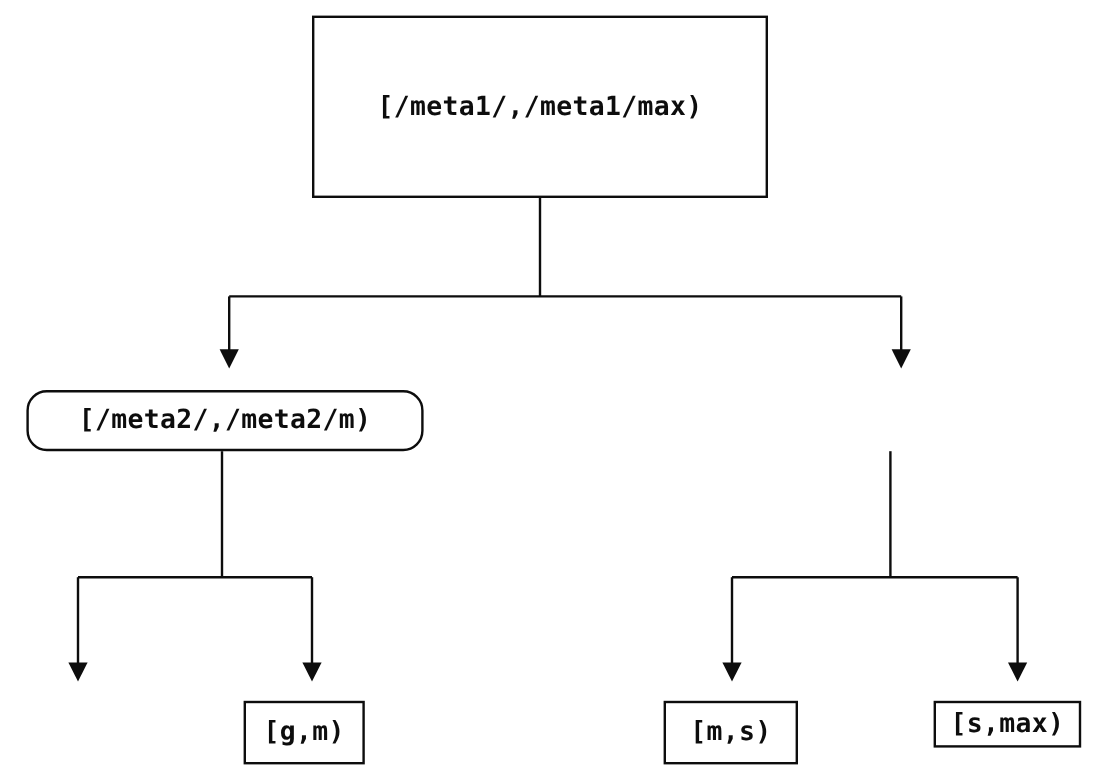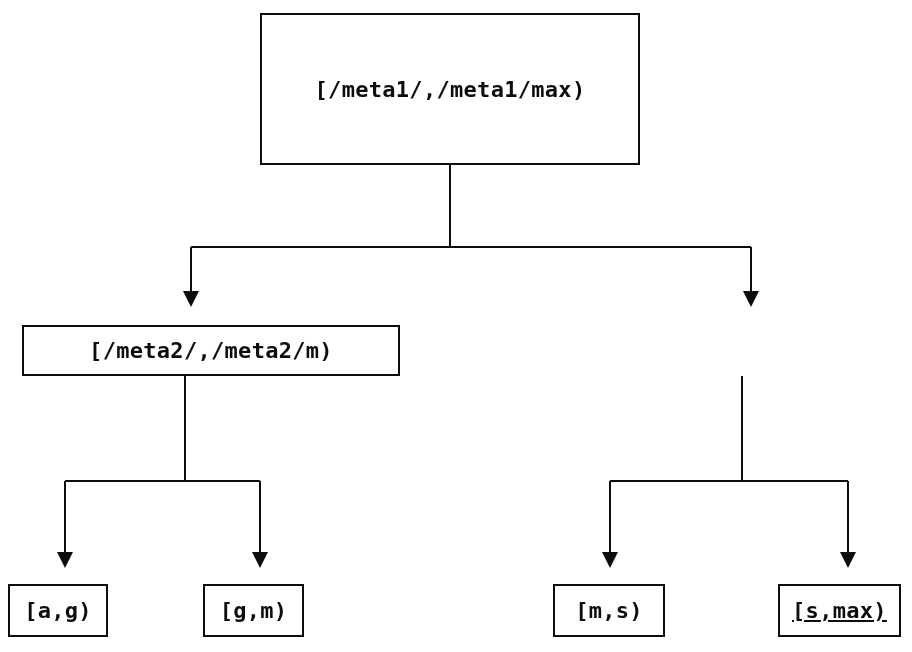--- a/index.html
+++ b/index.html
@@ -30,26 +30,26 @@
     color: #0d0d0d;
     display: flex;
     align-items: center;
     justify-content: center;
     font-weight: bold;
     font-size: 22px;
     letter-spacing: 0.3px;
     white-space: nowrap;
   }
   .node-root  { left: 260px; top: 13px;  width: 380px; height: 152px; }
-  .node-left  { left: 22px;  top: 325px; width: 378px; height: 51px; }
+  .node-left  { left: 22px;  top: 325px; width: 331px; height: 51px; border-radius: 17px; }
   .node-right { left: 582px; top: 325px; width: 320px; height: 51px; }
   .node-ag    { left: 8px;   top: 584px; width: 100px; height: 53px; }
   .node-gm    { left: 203px; top: 584px; width: 101px; height: 53px; }
   .node-ms    { left: 553px; top: 584px; width: 112px; height: 53px; }
-  .node-smax  { left: 778px; top: 584px; width: 123px; height: 53px; text-decoration: underline; }
+  .node-smax  { left: 778px; top: 584px; width: 123px; height: 39px; }
   .edge-line {
     fill: none;
     stroke: #0d0d0d;
     stroke-width: 2;
   }
   .edge-arrowhead {
     fill: #0d0d0d;
     stroke: none;
   }
 </style>
@@ -83,18 +83,17 @@
       <path class="edge-line" d="M 610 481 L 848 481"></path>
       <path class="edge-line" d="M 610 481 L 610 554"></path>
       <polygon class="edge-arrowhead" points="602,552 618,552 610,568"></polygon>
       <path class="edge-line" d="M 848 481 L 848 554"></path>
       <polygon class="edge-arrowhead" points="840,552 856,552 848,568"></polygon>
     </g>
   </svg>
 
   <div class="node node-root">[/meta1/,/meta1/max)</div>
   <div class="node node-left">[/meta2/,/meta2/m)</div>
-  <div class="node node-ag">[a,g)</div>
   <div class="node node-gm">[g,m)</div>
   <div class="node node-ms">[m,s)</div>
   <div class="node node-smax">[s,max)</div>
 
 </div>
 
 </body></html>

